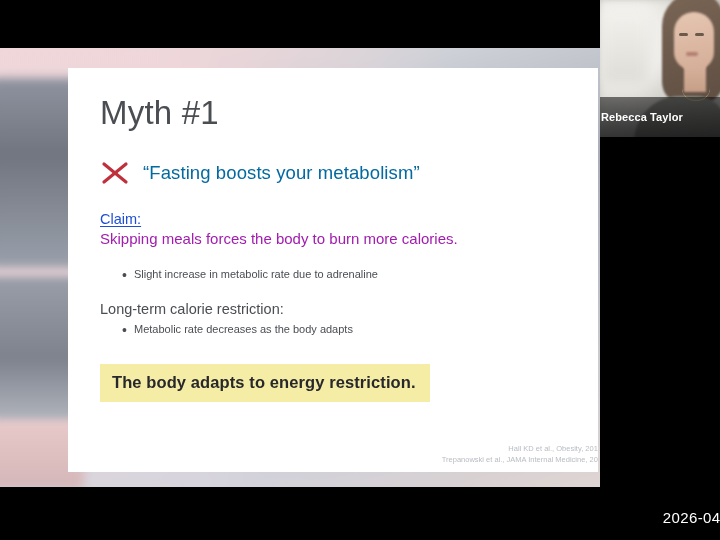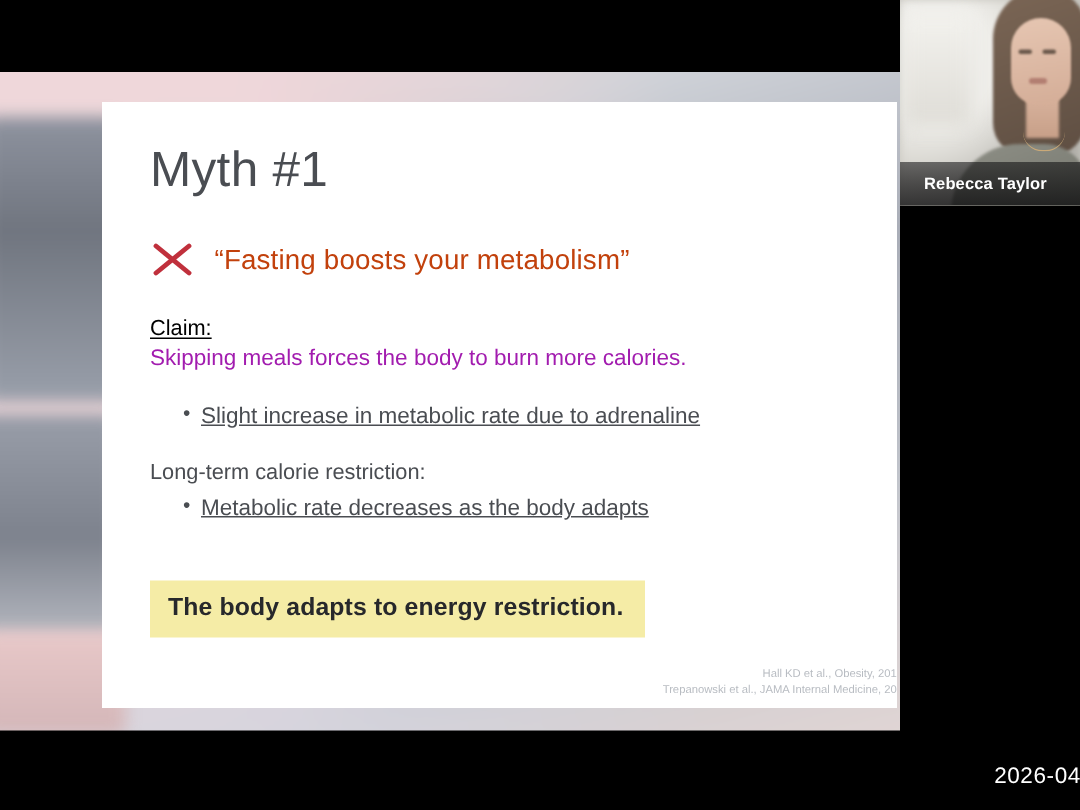--- a/index.html
+++ b/index.html
@@ -83,69 +83,68 @@
   .myth-line {
     display: flex;
     align-items: center;
     gap: 13px;
     margin: 0 0 22px 0;
   }
   .x-icon { width: 30px; height: 30px; flex: 0 0 30px; display: block; }
   .myth-text {
     font-size: 18.5px;
     font-weight: 400;
-    color: #c2410c;
+    color: #0369a1;
     letter-spacing: 0.1px;
   }
 
   .label-underline {
     font-size: 14.5px;
-    color: #000000;
+    color: #1d4ed8;
     text-decoration: underline;
     text-underline-offset: 2px;
     display: inline-block;
   }
   .body-line {
     font-size: 15px;
     color: #a21caf;
     line-height: 1.5;
   }
   .block { margin-bottom: 15px; }
   .sub-head { font-size: 14.5px; color: #4a4d52; line-height: 1.55; }
   ul.bullets {
     margin: 1px 0 0 0;
     padding-left: 22px;
     list-style: none;
   }
   ul.bullets li {
-    font-size: 15px;
+    font-size: 11px;
     color: #4a4d52;
     line-height: 1.55;
     position: relative;
     padding-left: 12px;
-    text-decoration: underline;
   }
   ul.bullets li::before {
     content: "\2022";
     position: absolute;
     left: 0;
     top: -1px;
     font-size: 14px;
     color: #4a4d52;
   }
 
   .takeaway {
     display: inline-block;
     background: #f5eca6;
     color: #27282b;
     font-size: 16.5px;
     font-weight: 700;
     letter-spacing: 0.1px;
     padding: 9px 14px 10px 12px;
-    margin-top: 22px;
+    margin-top: 11px;
   }
 
   .citations {
     position: absolute;
     right: -4px;
     bottom: 6px;
     text-align: right;
     color: #b8bcc2;
     font-size: 7.5px;
     line-height: 1.55;
@@ -208,24 +207,24 @@
   }
   #webcam .necklace {
     position: absolute; left: 82px; top: 88px; width: 28px; height: 12px;
     border-bottom: 1.5px solid #caa978; border-radius: 0 0 14px 14px;
     filter: blur(0.4px);
   }
   #name-badge {
     position: absolute;
     left: 0; bottom: 0;
     width: 120px;
-    height: 29px;
+    height: 40px;
     display: flex;
     align-items: center;
-    padding-left: 16px;
+    padding-left: 1px;
     box-sizing: border-box;
     background: linear-gradient(180deg, rgba(10,10,12,0.55), rgba(10,10,12,0.78));
     color: #ffffff;
     font-size: 11px;
     font-weight: 700;
     letter-spacing: 0.1px;
   }
 
   
   #timestamp {

